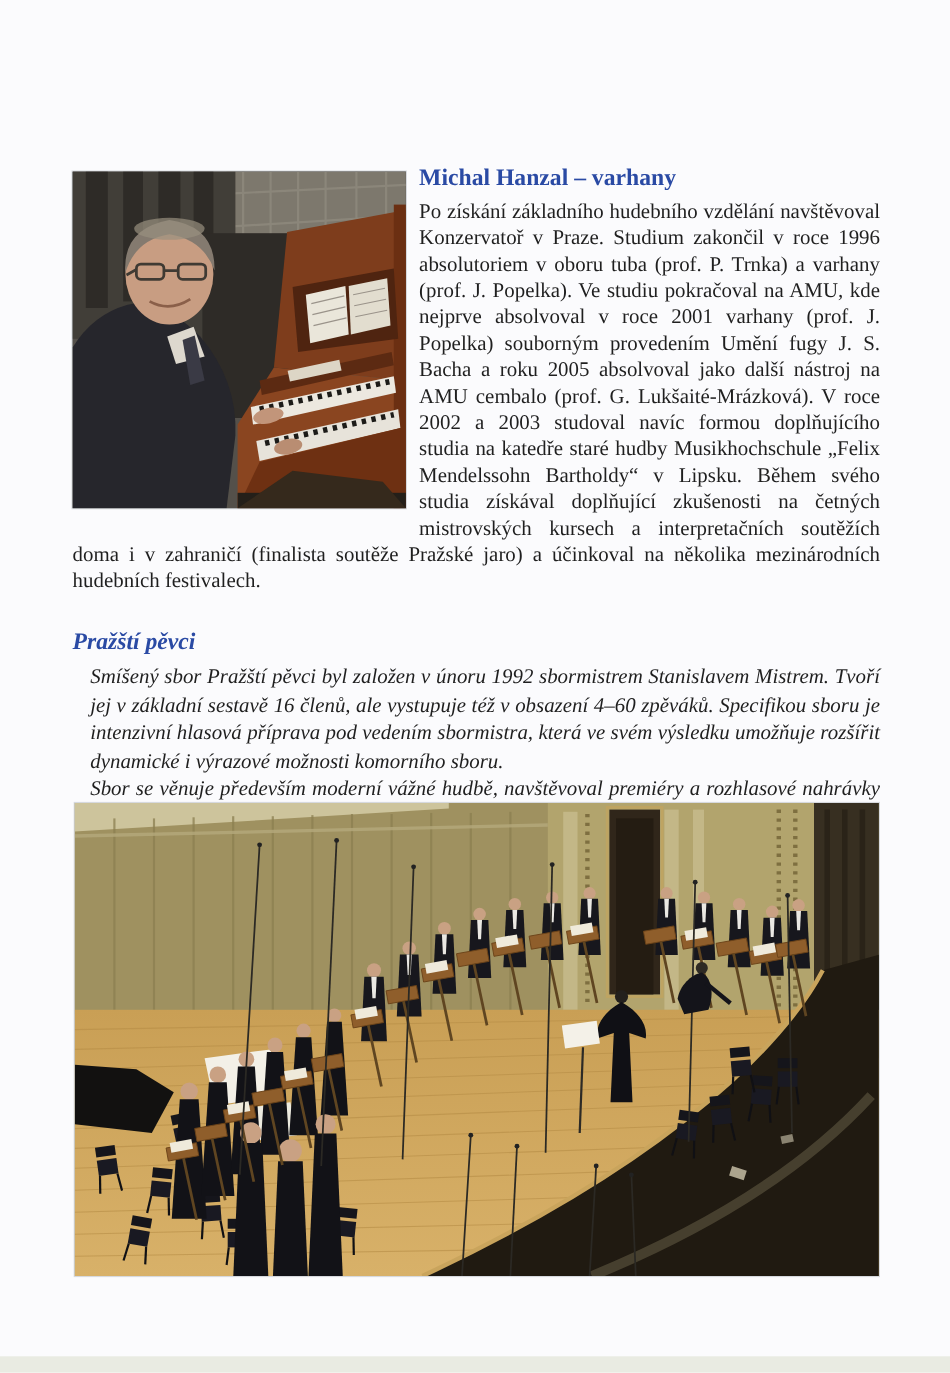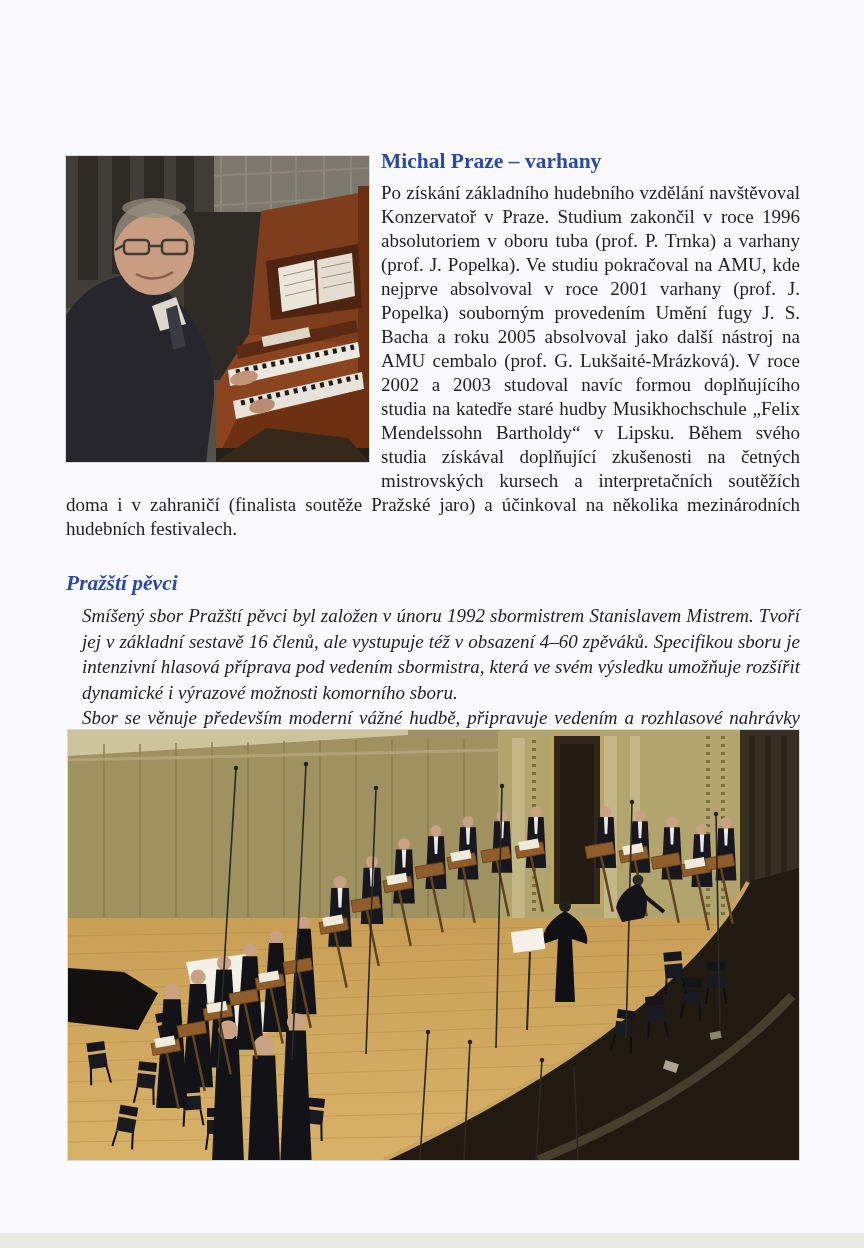--- a/index.html
+++ b/index.html
@@ -119,28 +119,28 @@
           <line x1="83" y1="90" x2="96" y2="90"></line>
           <line x1="58" y1="89" x2="49" y2="94"></line>
         </g>
         <path d="M70,118 Q88,128 107,116" fill="none" stroke="#8a5f49" stroke-width="2.5"></path>
         <path d="M150,306 L200,272 L282,282 L303,306 Z" fill="#35291c"></path>
 
         <ellipse cx="178" cy="222" rx="14" ry="7" fill="#c2957a" transform="rotate(-12 178 222)"></ellipse>
         <ellipse cx="196" cy="250" rx="13" ry="7" fill="#b98d72" transform="rotate(-12 196 250)"></ellipse>
       </svg>
     </div>
-    <h2 class="sec-heading">Michal Praze – varhany</h2>
+    <h2 class="sec-heading">Michal Hanzal – varhany</h2>
     <p class="body-text">Po získání základního hudebního vzdělání navštěvoval Konzervatoř v Praze. Studium zakončil v roce 1996 absolutoriem v oboru tuba (prof. P. Trnka) a varhany (prof. J. Popelka). Ve studiu pokračoval na AMU, kde nejprve absolvoval v roce 2001 varhany (prof. J. Popelka) souborným provedením Umění fugy J. S. Bacha a roku 2005 absolvoval jako další nástroj na AMU cembalo (prof. G. Lukšaité-Mrázková). V roce 2002 a 2003 studoval navíc formou doplňujícího studia na katedře staré hudby Musikhochschule „Felix Mendelssohn Bartholdy“ v Lipsku. Během svého studia získával doplňující zkušenosti na četných mistrovských kursech a interpretačních soutěžích doma i v zahraničí (finalista soutěže Pražské jaro) a účinkoval na několika mezinárodních hudebních festivalech.</p>
   </div>
 
   <div class="section-pevci">
     <h2 class="sec-heading">Pražští pěvci</h2>
     <p class="body-text">Smíšený sbor Pražští pěvci byl založen v únoru 1992 sbormistrem Stanislavem Mistrem. Tvoří jej v základní sestavě 16 členů, ale vystupuje též v obsazení 4–60 zpěváků. Specifikou sboru je intenzivní hlasová příprava pod vedením sbormistra, která ve svém výsledku umožňuje rozšířit dynamické i výrazové možnosti komorního sboru.</p>
-    <p class="body-text justify-last">Sbor se věnuje především moderní vážné hudbě, připravuje vedením a rozhlasové nahrávky</p>
+    <p class="body-text justify-last">Sbor se věnuje především moderní vážné hudbě, navštěvoval premiéry a rozhlasové nahrávky</p>
   </div>
 
   <div class="photo-choir">
     <svg id="choir-svg" viewBox="0 0 731 430" preserveAspectRatio="none">
       <defs>
         <linearGradient id="floorg" x1="0" y1="0" x2="0" y2="1">
           <stop offset="0" stop-color="#c99f55"></stop>
             <stop offset="1" stop-color="#d8b169"></stop>
         </linearGradient>
       </defs>

